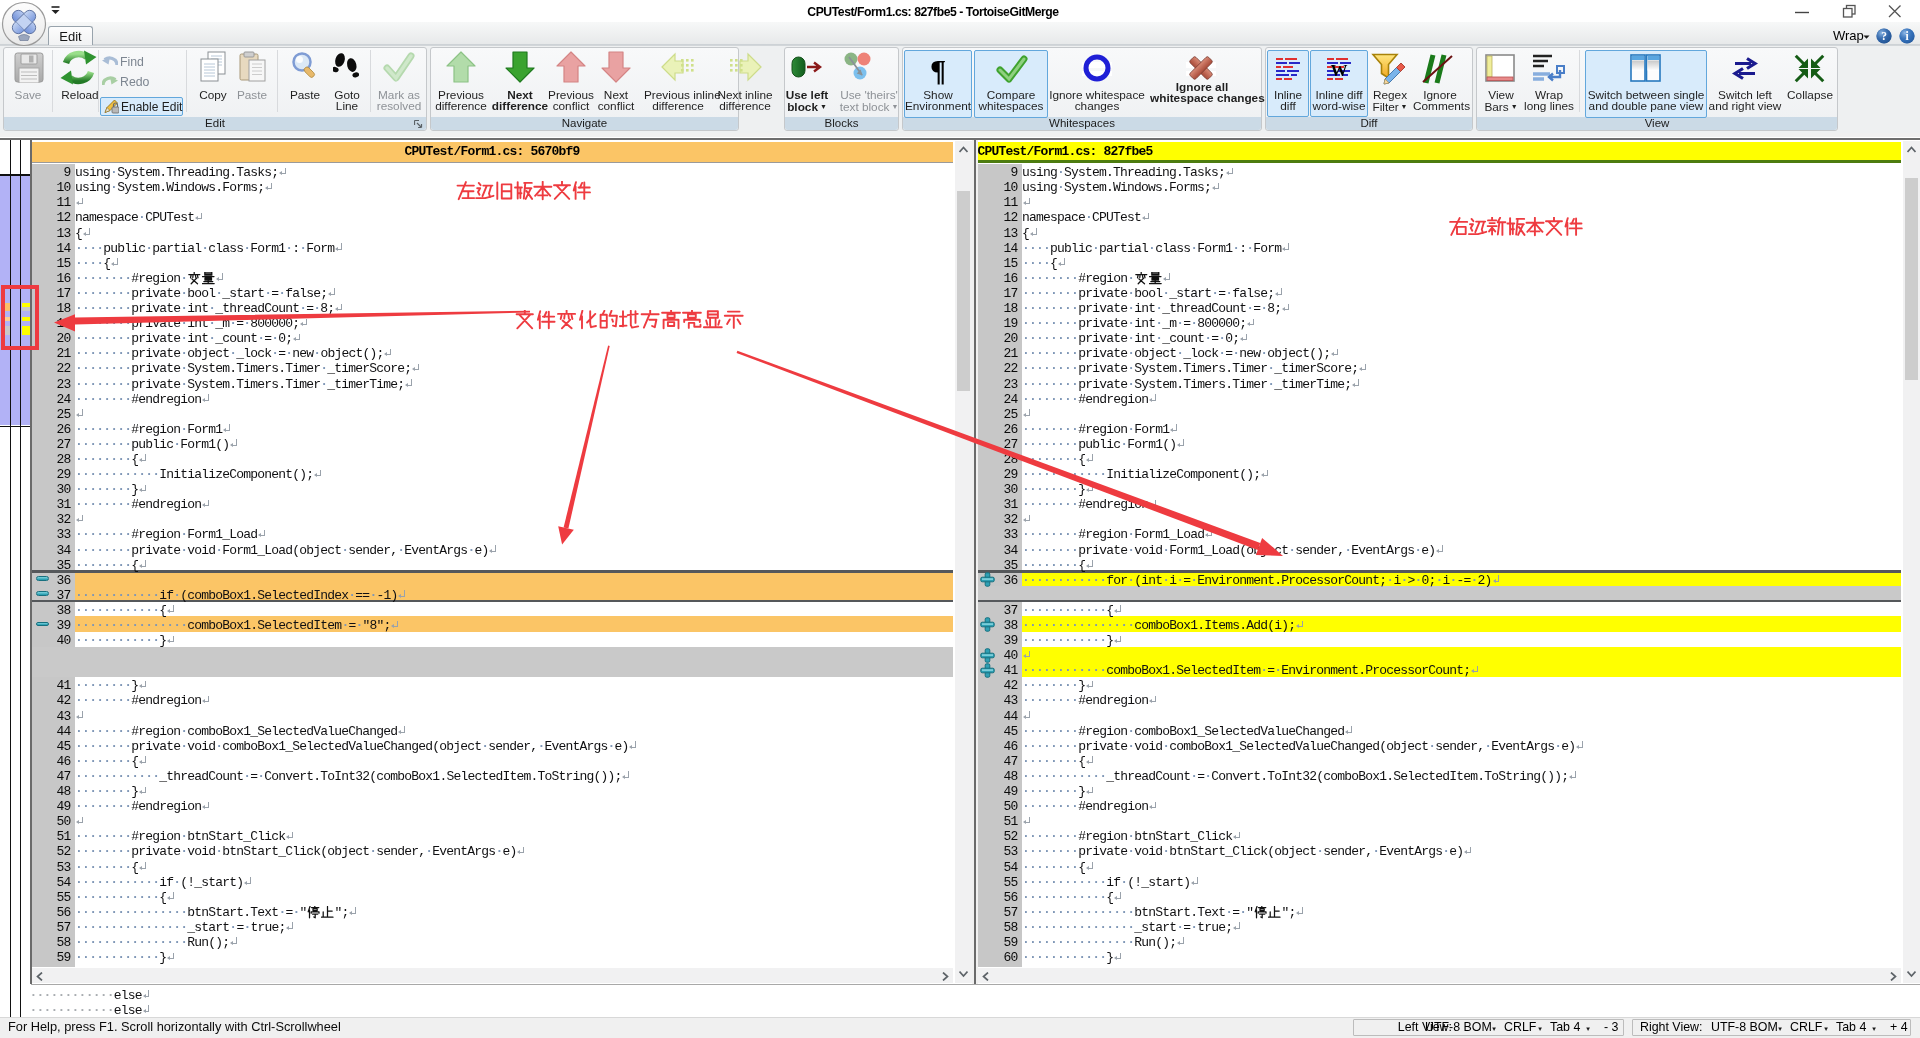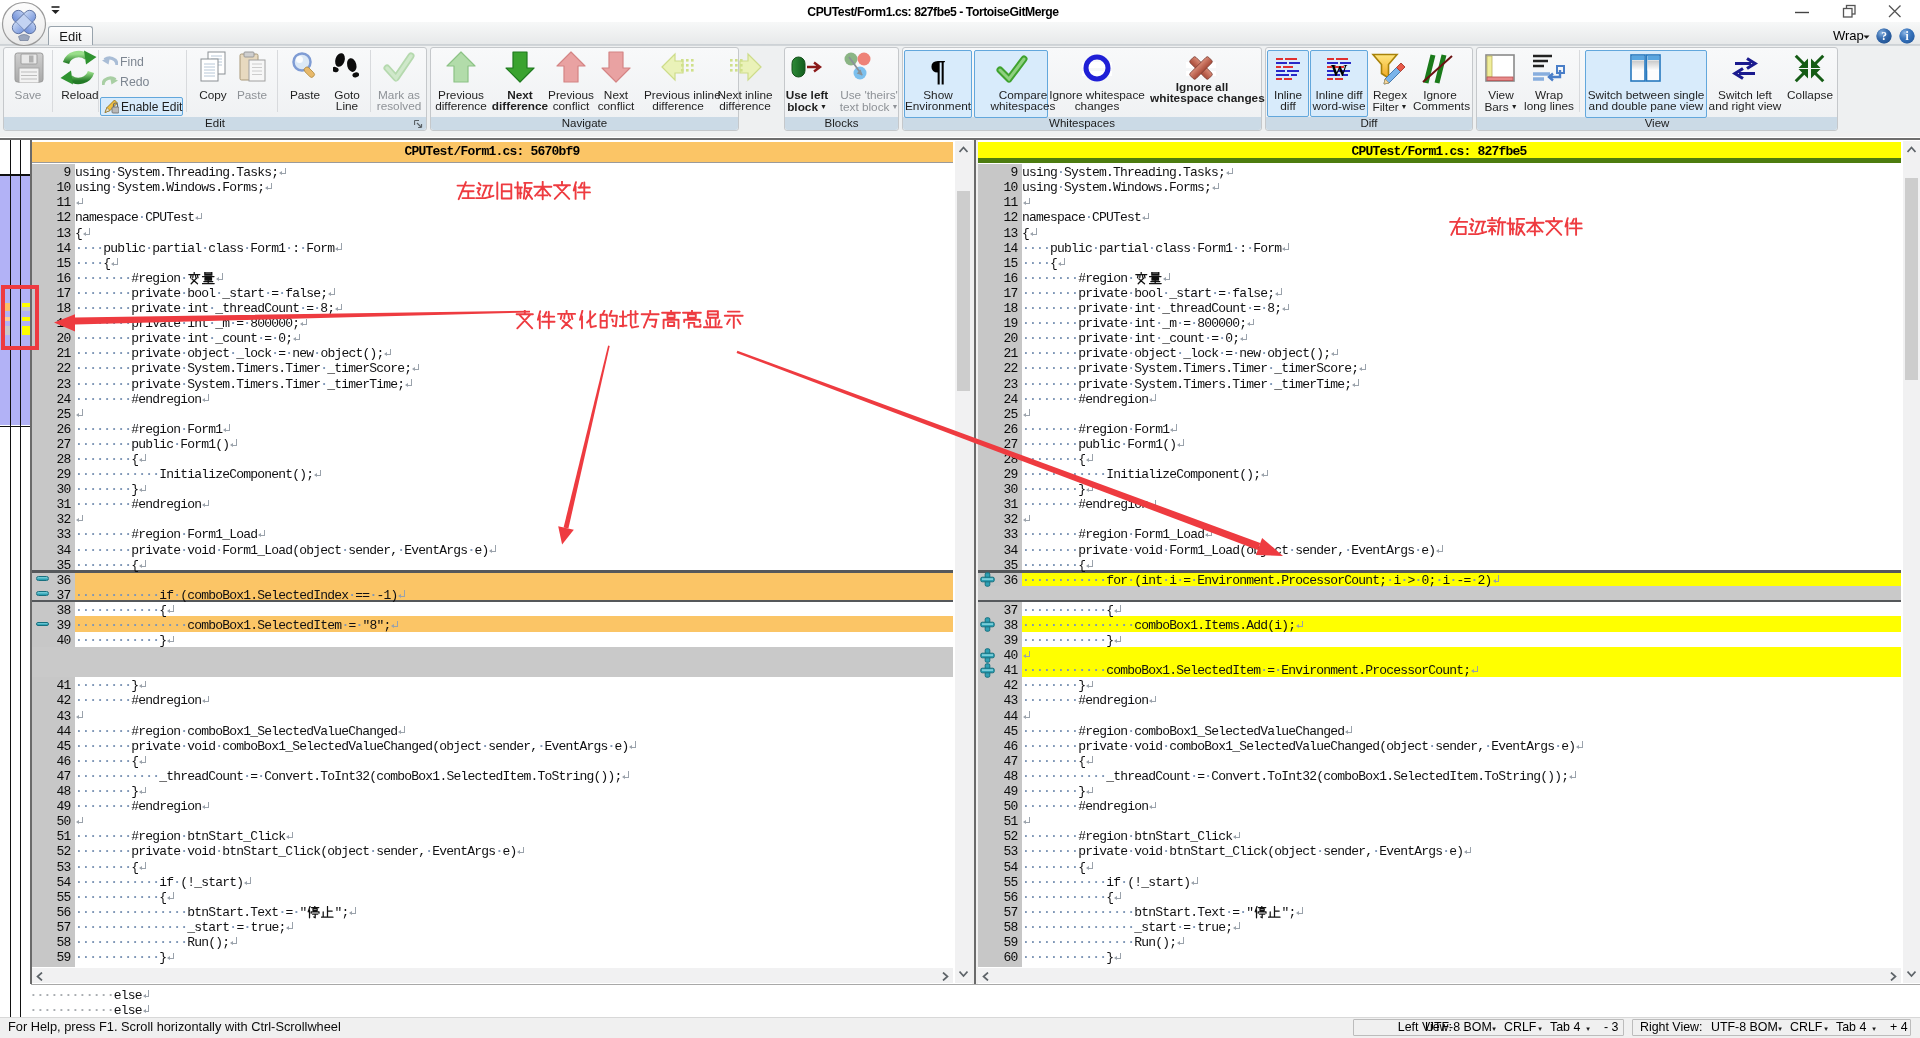--- a/index.html
+++ b/index.html
@@ -263,21 +263,21 @@
 text block<span style="font-size:7px;vertical-align:2px"> ▼</span></div>
 <div class="a chk" style="left:904px;top:50px;width:68px;height:68px;"></div>
 <div class="a lbl" style="left:904px;top:54px;width:68px;line-height:32px"><span style="font-family:'Liberation Serif',serif;font-size:30px;font-weight:bold;color:#000">¶</span></div>
 <div class="a lbl" style="left:904px;top:90px;width:68px;">Show
 Environment</div>
 <div class="a chk" style="left:974px;top:50px;width:74px;height:68px;"></div>
 <svg class="a" style="left:996px;top:55px;" width="32" height="28" viewBox="0 0 32 28">
     <path d="M4 15 L13 24 L28 4" fill="none" stroke="#3fa32f" stroke-width="7" stroke-linecap="round" stroke-linejoin="round"></path>
     <path d="M4 15 L13 24 L28 4" fill="none" stroke="#8fd080" stroke-width="3" stroke-linecap="round"></path>
   </svg>
-<div class="a lbl" style="left:974px;top:90px;width:74px;margin-left:12px;">Compare
+<div class="a lbl" style="left:974px;top:90px;width:74px;">Compare
 whitespaces</div>
 <svg class="a" style="left:1080px;top:54px;" width="34" height="30" viewBox="0 0 34 30">
     <rect x="2" y="8" width="30" height="6" fill="#fff"></rect>
     <rect x="2" y="17" width="30" height="5" fill="#fff"></rect>
     <circle cx="17" cy="14" r="11" fill="none" stroke="#1f1fd6" stroke-width="5"></circle>
   </svg>
 <div class="a lbl" style="left:1049px;top:90px;width:96px;">Ignore whitespace
 changes</div>
 <svg class="a" style="left:1184px;top:54px;" width="34" height="30" viewBox="0 0 34 30">
     <rect x="2" y="8" width="30" height="6" fill="#fff"></rect>
@@ -525,21 +525,21 @@
 <div class="a" style="left:956.6px;top:191px;width:13.5px;height:200px;background:#cdcdcd;"></div>
 <div class="a" style="left:31.6px;top:967.6px;width:921px;height:15.6px;background:#f1f1f2;"></div>
 <svg class="a" style="left:35.6px;top:971.5px;" width="8" height="9" viewBox="0 0 8 9">
     <path class="chv" d="M6 0.5 L1.5 4.5 L6 8.5"></path>
   </svg>
 <svg class="a" style="left:940.6px;top:971.5px;" width="8" height="9" viewBox="0 0 8 9">
     <path class="chv" d="M2 0.5 L6.5 4.5 L2 8.5"></path>
   </svg>
 <div class="a" style="left:971.5px;top:140px;width:6px;height:843.5px;background:#f0f0f0;"></div>
 <div class="a" style="left:974px;top:140px;width:1.8px;height:843.5px;background:#6a6a6a;"></div>
-<div class="a" style="left:977.5px;top:141.5px;width:923px;height:21px;background:#ffff00;border-bottom:5px solid #4d7c0f;font-family:'Liberation Mono',monospace;font-weight:bold;font-size:13px;letter-spacing:-0.8px;text-align:center;line-height:20px;color:#000;">CPUTest/Form1.cs: 827fbe5</div>
+<div class="a" style="left:977.5px;top:141.5px;width:923px;height:21px;background:#ffff00;border-bottom:3px solid #4d7c0f;font-family:'Liberation Mono',monospace;font-weight:bold;font-size:13px;letter-spacing:-0.8px;text-align:left;line-height:20px;color:#000;">CPUTest/Form1.cs: 827fbe5</div>
 <div class="a" style="left:977.5px;top:163.5px;width:923px;height:803px;overflow:hidden;background:#fff">
 <div class="a" style="left:0px;top:0px;width:44px;height:803px;background:#c7c7c7;"></div>
 <div class="a" style="left:44px;top:407.54px;width:879px;height:15.2px;background:#ffff00;"></div>
 <div class="a" style="left:0px;top:422.63px;width:923px;height:15.2px;background:#c9c9c9;"></div>
 <div class="a" style="left:44px;top:452.82px;width:879px;height:15.2px;background:#ffff00;"></div>
 <div class="a" style="left:44px;top:483.01px;width:879px;height:15.2px;background:#ffff00;"></div>
 <div class="a" style="left:44px;top:498.1px;width:879px;height:15.2px;background:#ffff00;"></div>
 <div class="a" style="left:0px;top:406.8px;width:923px;height:2.3px;background:#55585b;"></div>
 <div class="a" style="left:0px;top:436.6px;width:923px;height:2.3px;background:#55585b;"></div>
 <div class="a num" style="left:0;top:1.7px;width:40px;">9</div>

